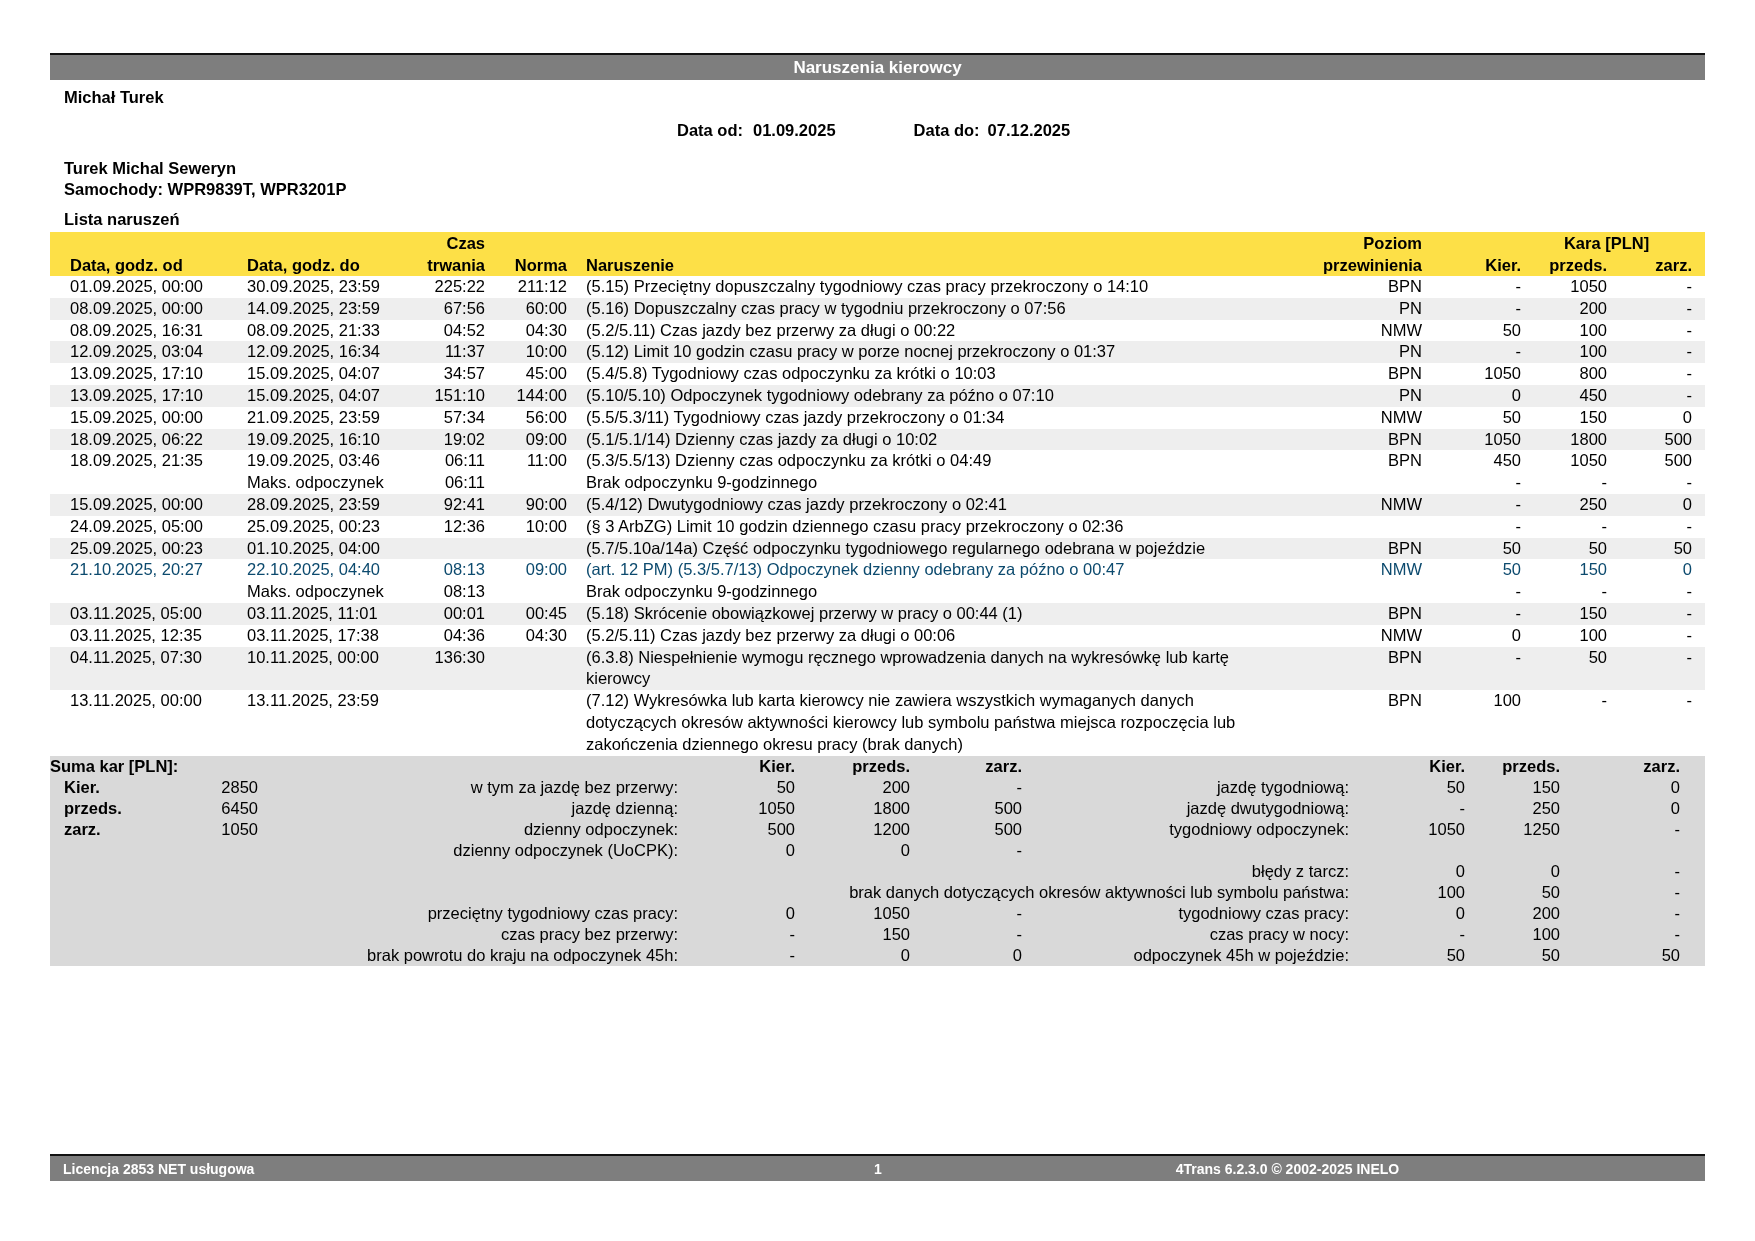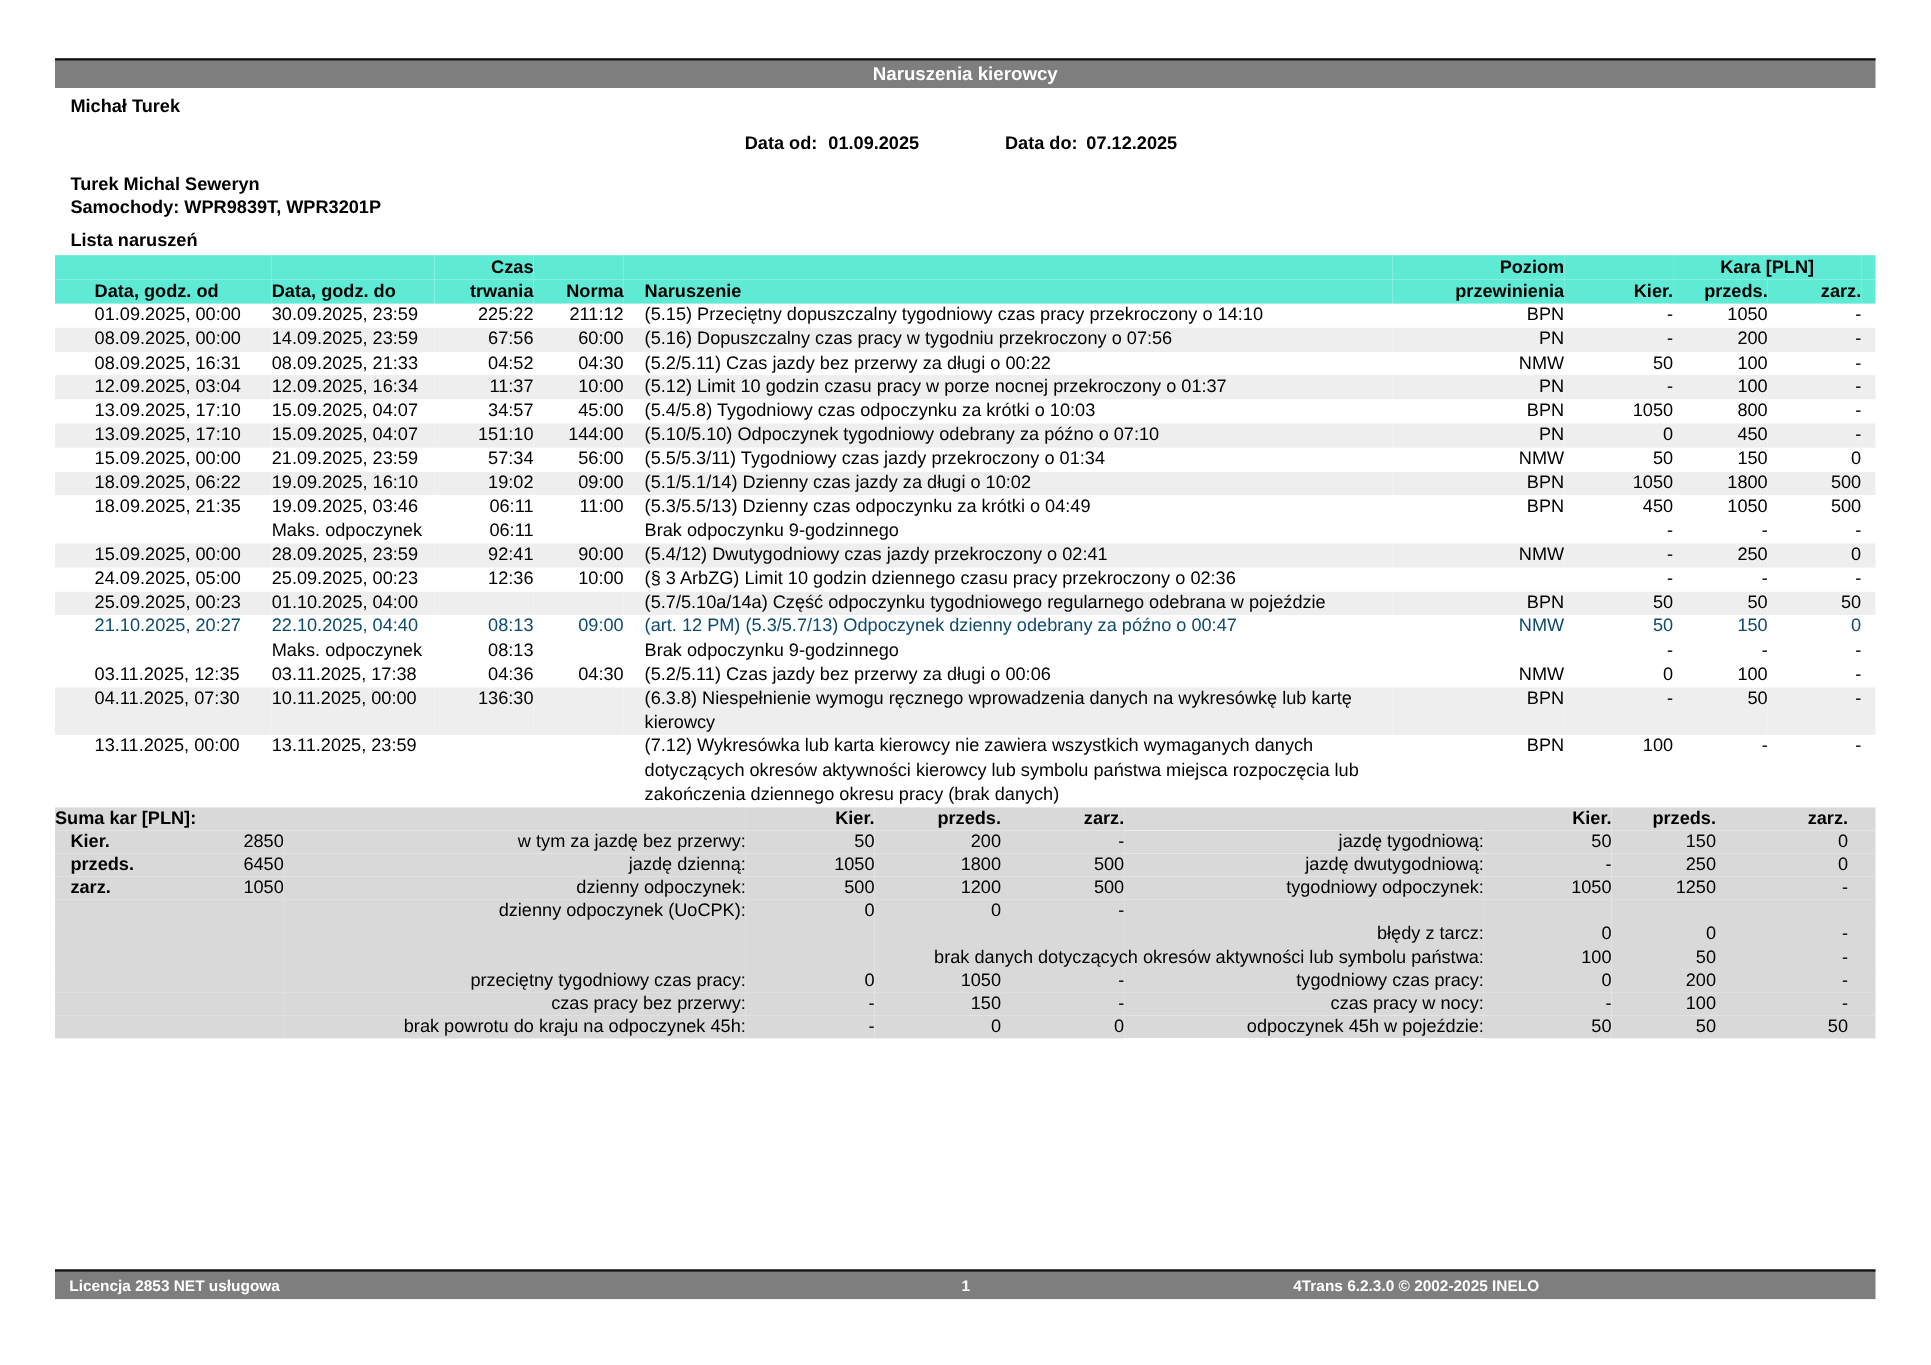--- a/index.html
+++ b/index.html
@@ -28,31 +28,31 @@
   #vehicles     { left:64px; top:180px; }
   #list-title   { left:64px; top:210px; }
 
   #report-body { position:absolute; left:50px; top:232px; width:1655px; }
 
   table { border-collapse:collapse; table-layout:fixed; width:1655px; }
   th, td { margin:0; padding:0; overflow:visible; }
 
   
   .viol-table thead th {
-    background:#5eead4; font-weight:bold; font-size:16.5px;
+    background:#fde047; font-weight:bold; font-size:16.5px;
     height:22px; line-height:22px; vertical-align:bottom; white-space:nowrap;
   }
   .viol-table td {
     font-size:16.5px; line-height:21.8px; vertical-align:top; white-space:nowrap;
   }
   .viol-table td.wrap { white-space:normal; }
   tr.shaded td { background:#eeeeee; }
   tr.highlighted td { color:#0c4a6e; }
   .l { text-align:left; } .r { text-align:right; } .c { text-align:center; }
-  .pad1 { padding-left:36px; box-sizing:border-box; }
+  .pad1 { padding-left:20px; box-sizing:border-box; }
   .pad5 { padding-left:19px; box-sizing:border-box; }
 
   
   .sum-table td {
     background:#d9d9d9; font-size:16.5px; height:21px; line-height:21px;
     vertical-align:top; white-space:nowrap;
   }
   .sum-table .b { font-weight:bold; }
   .sum-table td.rlabel { position:relative; }
   .sum-table td.rlabel > span {
@@ -292,20 +292,32 @@
           </tr>
           <tr>
             <td class="l pad1"></td>
             <td class="l">Maks. odpoczynek</td>
             <td class="r">08:13</td>
             <td class="r"></td>
             <td class="l pad5 wrap">Brak odpoczynku 9-godzinnego</td>
             <td class="r"></td>
             <td class="r">-</td>
             <td class="r">-</td>
+            <td class="r">-</td>
+            <td></td>
+          </tr>
+          <tr class="shaded">
+            <td class="l pad1">03.11.2025, 05:00</td>
+            <td class="l">03.11.2025, 11:01</td>
+            <td class="r">00:01</td>
+            <td class="r">00:45</td>
+            <td class="l pad5 wrap">(5.18) Skrócenie obowiązkowej przerwy w pracy o 00:44 (1)</td>
+            <td class="r">BPN</td>
+            <td class="r">-</td>
+            <td class="r">150</td>
             <td class="r">-</td>
             <td></td>
           </tr>
           <tr>
             <td class="l pad1">03.11.2025, 12:35</td>
             <td class="l">03.11.2025, 17:38</td>
             <td class="r">04:36</td>
             <td class="r">04:30</td>
             <td class="l pad5 wrap">(5.2/5.11) Czas jazdy bez przerwy za długi o 00:06</td>
             <td class="r">NMW</td>

